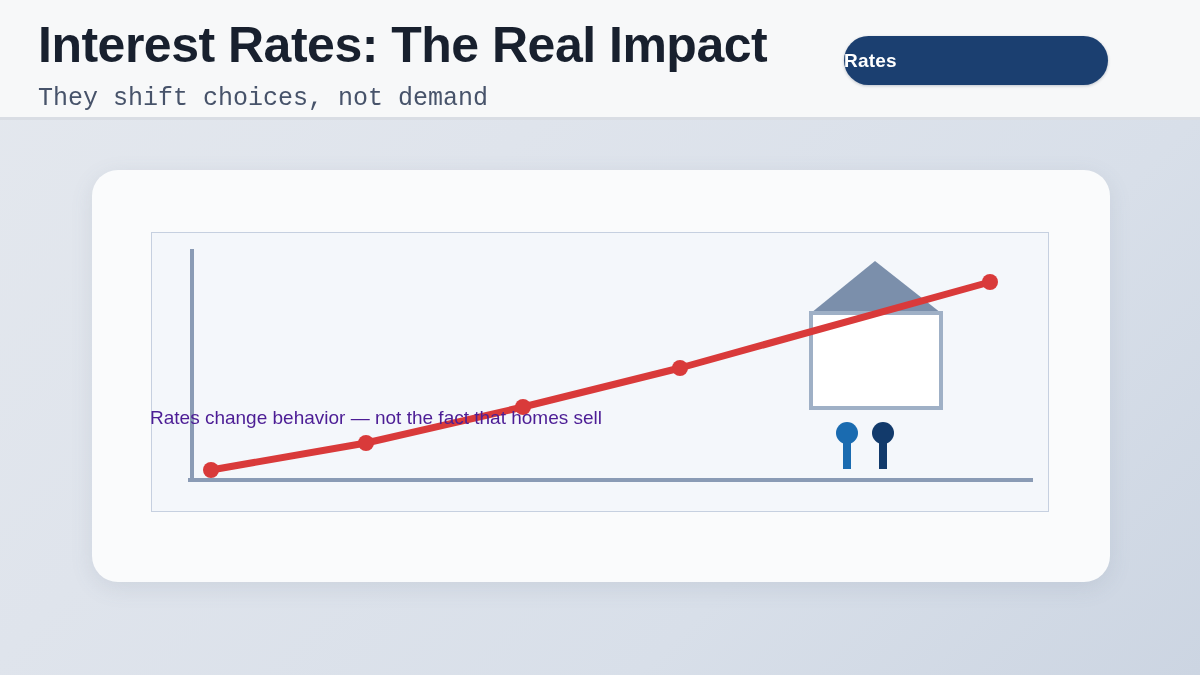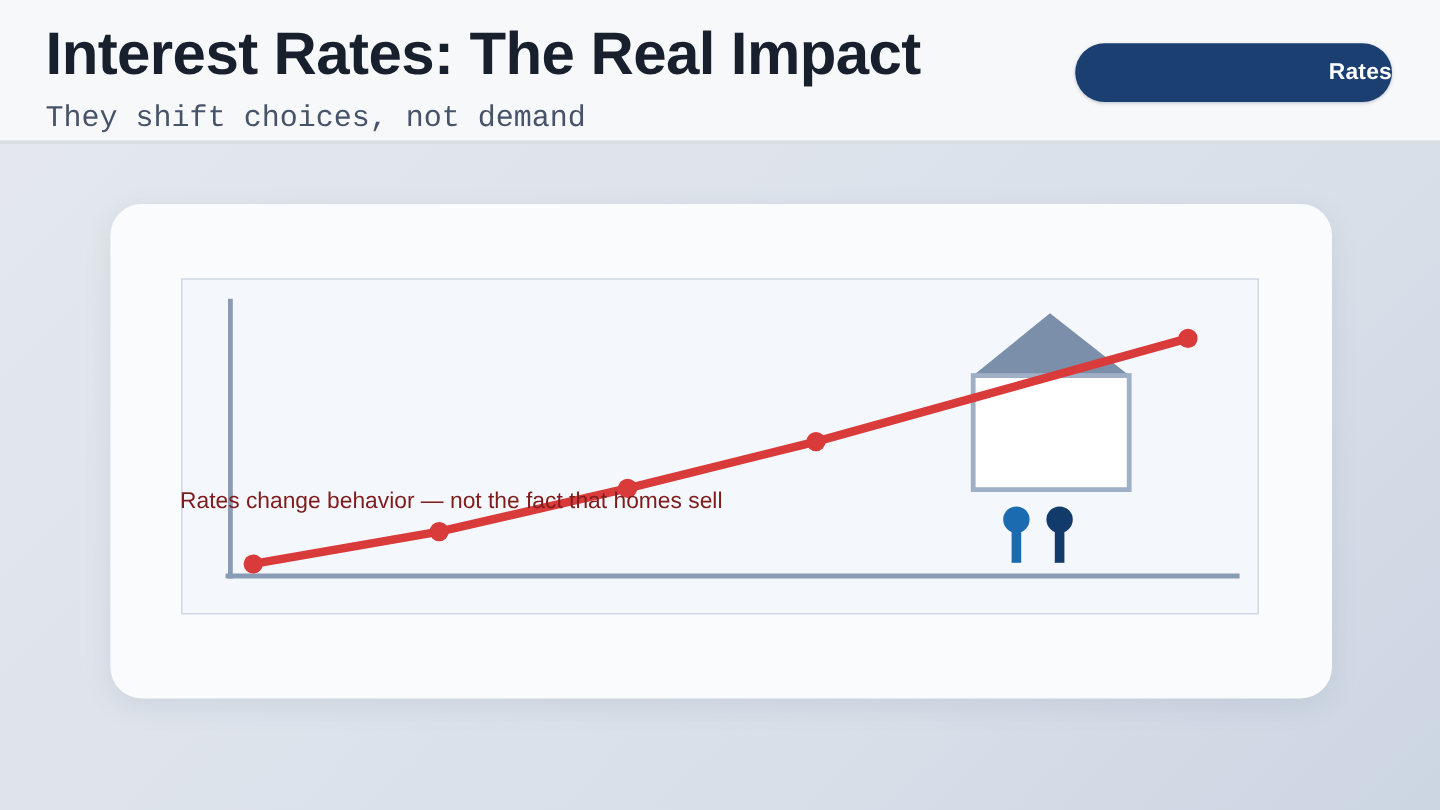--- a/index.html
+++ b/index.html
@@ -62,29 +62,29 @@
     line-height: 1.0;
     font-weight: normal;
     color: #47536a;
     white-space: nowrap;
     font-family: Liberation Mono, monospace;
   }
 
   
   .badge-pill {
     position: absolute;
-    left: 896px;
+    left: 844px;
     top: 36px;
     width: 264px;
     height: 49px;
     border-radius: 26px;
     background: #1b3f70;
     display: flex;
     align-items: center;
-    justify-content: flex-end;
+    justify-content: flex-start;
     box-shadow: 0 1px 3px rgba(20,40,70,0.25);
   }
   .badge-label {
     color: #ffffff;
     font-size: 19px;
     font-weight: bold;
     letter-spacing: 0.2px;
     line-height: 1;
   }
 
@@ -116,21 +116,21 @@
     position: absolute;
     left: 0;
     top: 0;
   }
 
   .chart-caption {
     position: absolute;
     left: 58px;
     top: 238px;
     font-size: 19px;
-    color: #7f1d1d;
+    color: #4c1d95;
     white-space: nowrap;
     line-height: 1;
   }
 </style>
 </head>
 <body>
 
 <div class="slide">
 
   <div class="header-band">

